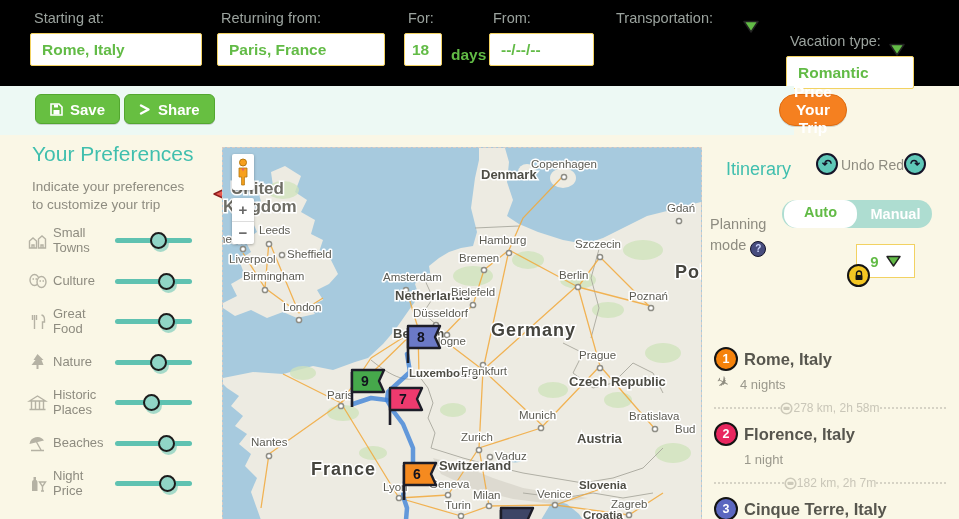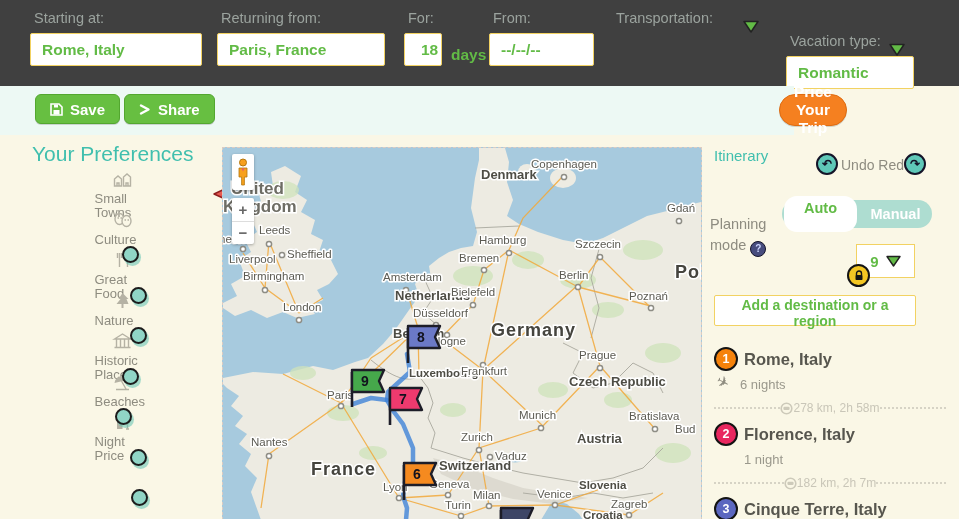--- a/index.html
+++ b/index.html
@@ -1,20 +1,20 @@
 <!DOCTYPE html>
 <html><head>
 <meta charset="utf-8">
 <style>
   html,body{margin:0;padding:0;}
   body{font-family:"Liberation Sans",sans-serif;}
   .page{position:relative;width:959px;height:519px;background:#faf7e6;overflow:hidden;}
 
   
-  .topbar{position:absolute;left:0;top:0;width:959px;height:86px;background:#404040;}
+  .topbar{position:absolute;left:0;top:0;width:959px;height:86px;background:#000000;}
   .fgroup{position:absolute;top:10px;}
   .fgroup label{display:block;color:#9ba39e;font-size:14.5px;margin:0 0 7px 4px;}
   .finput{box-sizing:border-box;height:33px;background:#fff;border:1px solid #f2d262;border-radius:2px;
           color:#62bb46;font-weight:bold;font-size:15.5px;line-height:31px;padding-left:11px;}
   .fsuffix{position:absolute;left:100%;margin-left:9px;top:36px;color:#62bb46;font-weight:bold;font-size:15.5px;}
   .fselect{position:relative;}
   .fselect .tri{position:absolute;right:9px;top:10px;}
 
   
   .actionbar{position:absolute;left:0;top:86px;width:794px;height:49px;background:#edf9f4;}
@@ -22,21 +22,21 @@
        font-size:15px;font-family:"Liberation Sans",sans-serif;display:flex;align-items:center;gap:7px;
        padding:0 14px;cursor:pointer;box-shadow:0 1px 0 rgba(0,0,0,.15);}
   .btn.green{background:#67bf41;border:1px solid #53a72f;}
   .btn.orange{background:#f58020;border:1px solid #e06c10;border-radius:16px;font-size:15.5px;height:32px;}
   .red-arrow{position:absolute;left:212px;top:87px;}
 
   
   .prefs{position:absolute;left:0;top:140px;width:222px;}
   .prefs h2{margin:2px 0 0 32px;color:#40bfae;font-size:21px;font-weight:400;}
   .prefs .desc{margin:12px 30px 6px 32px;color:#8e8c80;font-size:13.5px;line-height:1.35;}
-  .prow{display:flex;align-items:center;height:40.5px;padding-left:27px;flex-direction:column;}
+  .prow{display:flex;align-items:center;height:40.5px;padding-left:27px;}
   .prow .picon{width:26px;flex:0 0 26px;display:flex;align-items:center;}
   .prow .plabel{width:60px;flex:0 0 60px;color:#8e8c80;font-size:13px;line-height:1.1;}
   .ptrack{position:relative;width:77px;height:5px;background:#5fc2b1;border-radius:3px;margin-left:2px;}
   .phandle{position:absolute;top:-6px;width:13px;height:13px;border-radius:50%;background:#90d5c6;
            border:2.5px solid #1c1c1c;box-shadow:2px 3px 0 rgba(95,194,177,.55);}
 
   
   .map-panel{position:absolute;left:222px;top:147px;width:478px;height:372px;background:#a7cade;
              border:1px dashed #dcccc2;border-bottom:none;box-sizing:content-box;overflow:hidden;}
   .map-panel svg.mapsvg{display:block;}
@@ -51,34 +51,34 @@
   .pegman-box,.zoom-box{position:absolute;left:9px;background:#fff;border-radius:2px;
         box-shadow:0 1px 3px rgba(0,0,0,.3);}
   .pegman-box{top:6px;width:22px;height:36px;display:flex;align-items:center;justify-content:center;}
   .zoom-box{top:50px;width:22px;height:46px;display:flex;flex-direction:column;}
   .zoom-btn{flex:1;display:flex;align-items:center;justify-content:center;color:#666;font-size:15px;
         font-weight:bold;cursor:pointer;}
   .zoom-btn:first-child{border-bottom:1px solid #ddd;}
 
   
   .itin{position:absolute;left:710px;top:147px;width:249px;height:372px;}
-  .itin h2{position:absolute;left:4px;top:0px;margin:0;color:#40bfae;font-size:15px;font-weight:400;}
+  .itin h2{position:absolute;left:4px;top:0px;margin:12px;color:#40bfae;font-size:18px;font-weight:400;}
   .circle-ic{width:18px;height:18px;border-radius:50%;background:#5fc8b8;border:2px solid #141428;
         display:flex;align-items:center;justify-content:center;font-size:12px;font-weight:bold;color:#141428;cursor:pointer;}
   .undo{position:absolute;left:106px;top:6px;}
   .redo{position:absolute;left:194px;top:6px;}
   .undoredo-lbl{position:absolute;left:131px;top:10px;color:#8e8c80;font-size:14px;}
   .plan-lbl{position:absolute;left:0;top:47px;color:#8e8c80;font-size:14.5px;line-height:1.45;margin-top:20px;}
   .help{display:inline-flex;width:14px;height:14px;border-radius:50%;background:#474c7d;border:1.5px solid #14142a;
         color:#cdd6ff;font-size:10px;font-weight:bold;align-items:center;justify-content:center;
         vertical-align:-2px;margin-left:4px;cursor:pointer;}
   .toggle{position:absolute;left:72px;top:53px;width:150px;height:28px;background:#aeddd1;border-radius:15px;
         display:flex;align-items:center;}
   .toggle .opt{flex:1;text-align:center;font-size:14.5px;font-weight:bold;cursor:pointer;}
-  .toggle .opt.on{background:#fff;color:#62bb46;border-radius:13px;height:36px;line-height:24px;margin:0 2px;}
+  .toggle .opt.on{background:#fff;color:#62bb46;border-radius:13px;height:28px;line-height:24px;margin:0 2px;}
   .toggle .opt.off{color:#fff;}
   .ovn-lbl{position:absolute;left:4px;top:94px;color:#8e8c80;font-size:14.5px;line-height:1.45;}
   .ovn-box{position:absolute;left:146px;top:97px;width:57px;height:32px;background:#fff;border:1px solid #f2d262;
         display:flex;align-items:center;justify-content:center;gap:7px;cursor:pointer;}
   .ovn-box .val{color:#62bb46;font-weight:bold;font-size:15px;}
   .lock{position:absolute;left:137px;top:117px;width:19px;height:19px;border-radius:50%;background:#f3c623;
         border:2px solid #141414;display:flex;align-items:center;justify-content:center;}
   .add-btn{position:absolute;left:4px;top:148px;width:202px;height:31px;background:#fff;border:1px solid #f2d262;
         border-radius:2px;color:#62bb46;font-weight:bold;font-size:14px;font-family:"Liberation Sans",sans-serif;cursor:pointer;}
   .stops{position:absolute;left:4px;top:198px;width:232px;}
@@ -102,21 +102,21 @@
     <div class="fgroup" style="left:30px;width:172px">
       <label>Starting at:</label>
       <div class="finput">Rome, Italy</div>
     </div>
     <div class="fgroup" style="left:217px;width:168px">
       <label>Returning from:</label>
       <div class="finput">Paris, France</div>
     </div>
     <div class="fgroup" style="left:404px;width:38px">
       <label>For:</label>
-      <div class="finput" style="padding-left:13px;text-align:center">18</div>
+      <div class="finput" style="padding-left:7px;">18</div>
       <span class="fsuffix">days</span>
     </div>
     <div class="fgroup" style="left:489px;width:105px">
       <label>From:</label>
       <div class="finput">--/--/--</div>
     </div>
     <div class="fgroup fselect" style="left:612px;width:156px">
       <label>Transportation:</label>
       <svg class="tri" width="16" height="13">
           <polygon points="1,1.5 15,1.5 8,12" fill="#62bb46" stroke="#222" stroke-width="1.5" stroke-linejoin="round"></polygon>
@@ -156,20 +156,21 @@
         </defs>
       <polygon points="2,21 45,1 41,14 135,12 134,24 47,27 55,45" fill="url(#rg)" stroke="#8e1f1f" stroke-width="1.5" stroke-linejoin="round"></polygon>
     </svg>
     <button class="btn orange" style="left:779px">
       <span>Price Your Trip</span>
     </button>
   </div>
 
   <div class="prefs">
     <h2>Your Preferences</h2>
+    <div class="desc">Indicate your preferences to customize your trip</div>
     <div id="slider-list">
         <div class="prow">
           <span class="picon">
             <svg width="21" height="20" viewBox="0 0 20 20" fill="none" stroke="#b5b2a4" stroke-width="1.4">
               <path d="M2,17 V10 l3.5,-3 3.5,3 V17 z M11,17 V8 l3.5,-3 3.5,3 V17 z M4.5,17 v-3 h2 v3 M13.5,17 v-3 h2 v3"></path>
             </svg>
           </span>
           <span class="plabel">Small Towns</span>
           <span class="ptrack">
             <span class="phandle" style="left:calc(57% - 9px)"></span>
@@ -437,30 +438,29 @@
           <polygon points="1,1.5 14,1.5 7.5,11" fill="#62bb46" stroke="#222" stroke-width="1.4" stroke-linejoin="round"></polygon>
         </svg>
     </div>
     <div class="lock">
       <svg width="10" height="11" viewBox="0 0 10 11">
           <path d="M2.5,5 v-1.5 a2.5,2.5 0 0 1 5,0 V5" fill="none" stroke="#141414" stroke-width="1.4"></path>
           <rect x="1.5" y="5" width="7" height="5" rx="0.8" fill="#141414"></rect>
         </svg>
     </div>
 
-    <button class="add-btn">Add a destination or a region</button>
 
     <div class="stops" id="stops">
         <div class="stop">
           <span class="stop-num" style="background:#f5820b">1</span>
           <span class="stop-name">Rome, Italy</span>
         </div>
         <div class="stop-nights">
           <span class="plane">✈</span>
-          <span>6 nights</span>
+          <span>4 nights</span>
         </div>
         <div class="leg">
           <span class="dotline"></span>
           <svg width="13" height="13" viewBox="0 0 13 13">
             <circle cx="6.5" cy="6.5" r="5.3" fill="none" stroke="#cdcaba" stroke-width="1.6"></circle>
             <rect x="3.4" y="4.8" width="6.2" height="3.2" rx="1.2" fill="#cdcaba"></rect>
           </svg>
           <span>278 km, 2h 58m</span>
           <span class="dotline"></span>
         </div>

